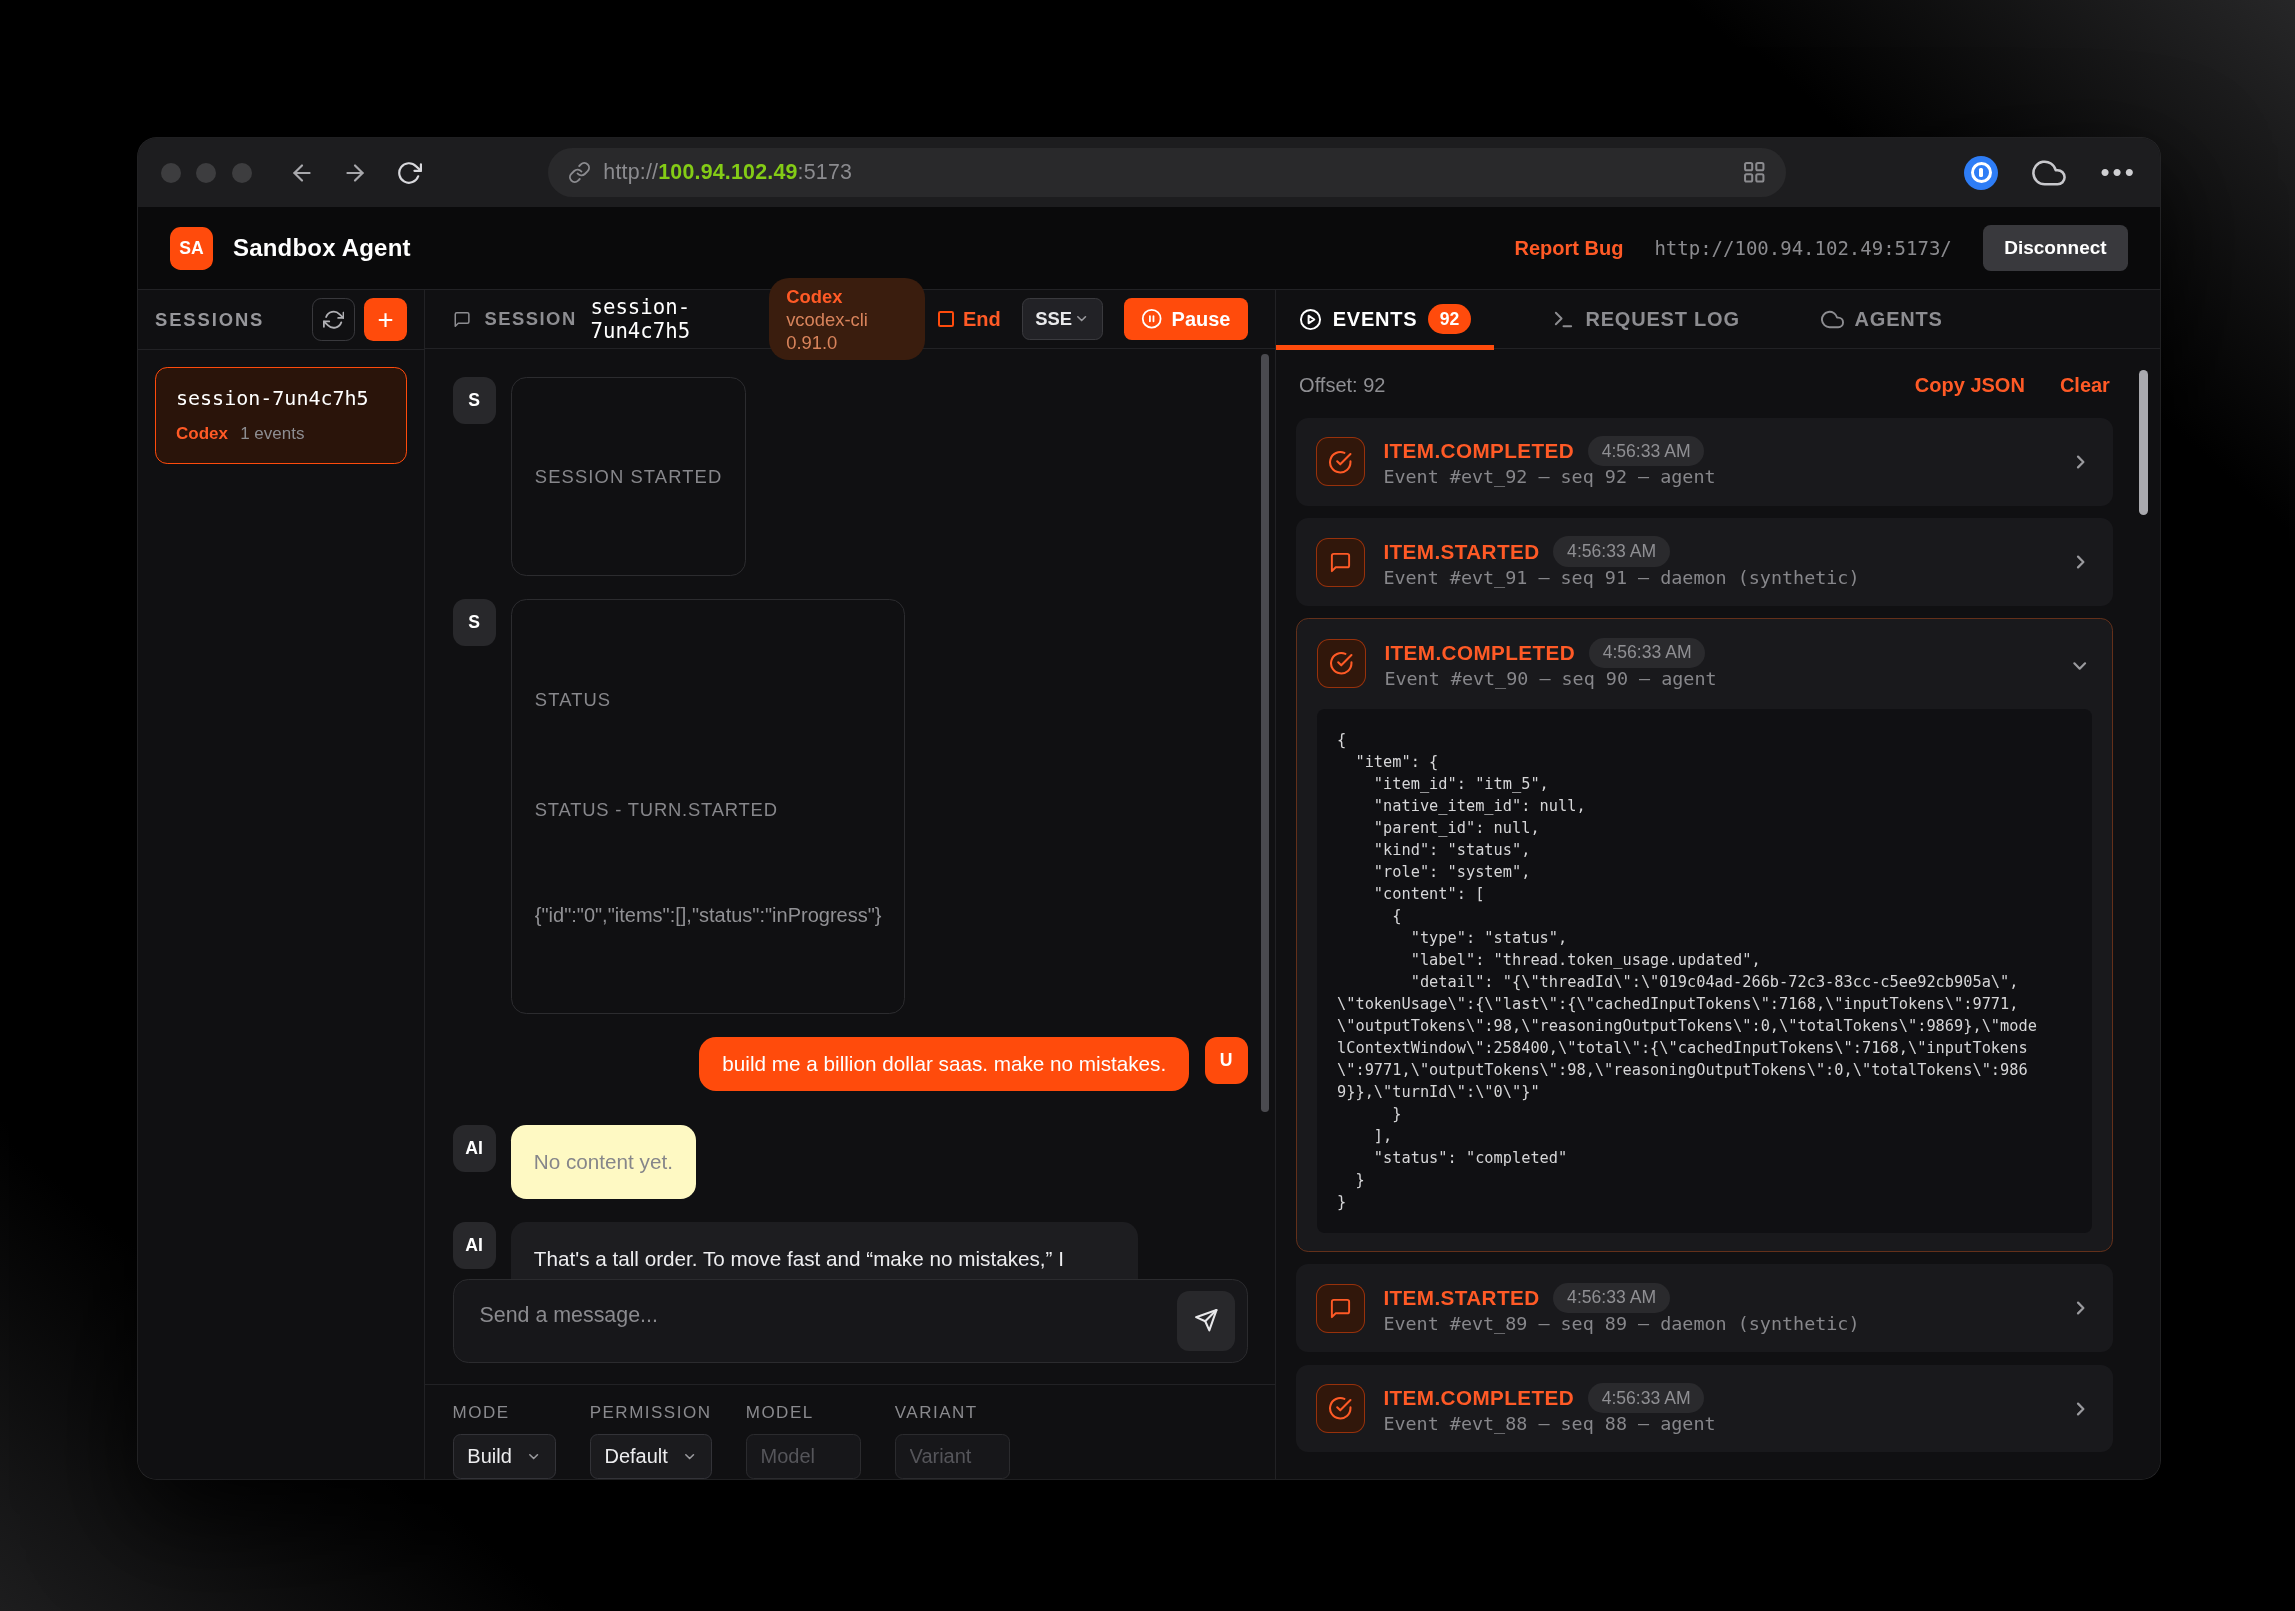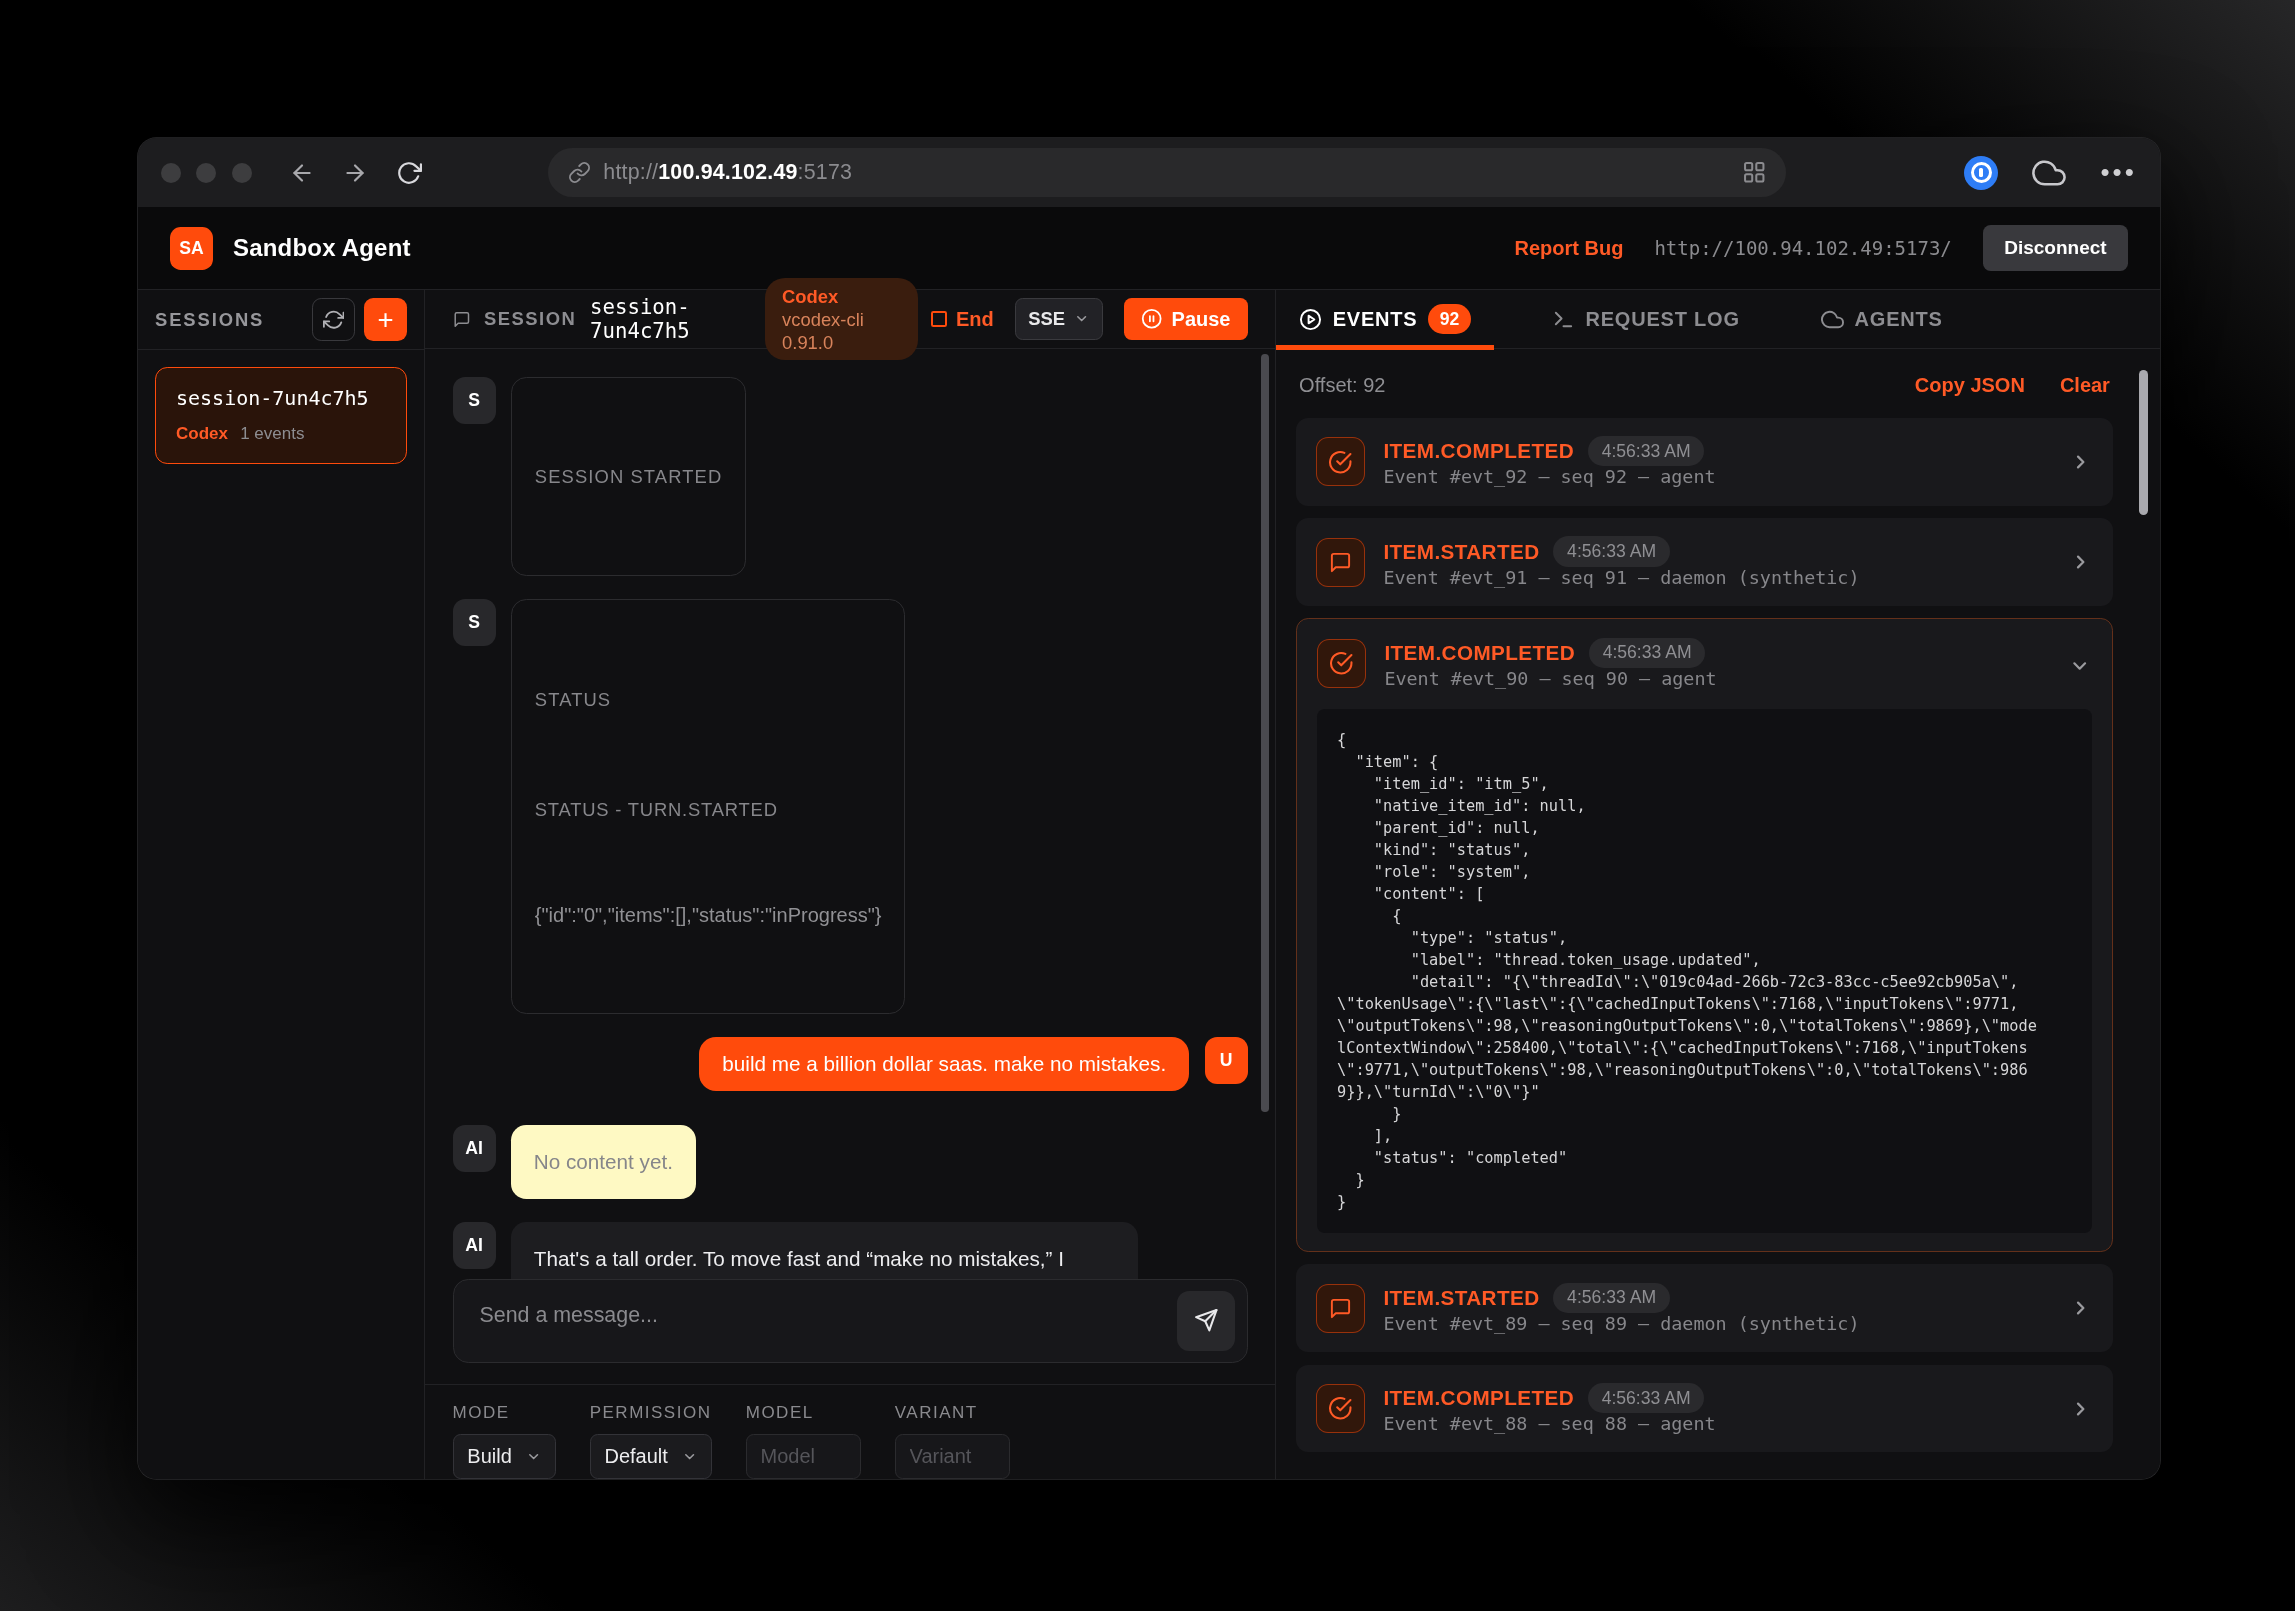--- a/index.html
+++ b/index.html
@@ -20,21 +20,21 @@
     box-shadow:0 0 0 0.8px #2a2a2c, 0 38px 107px rgba(0,0,0,.85); }
 
   
   .chrome{ height:69px; background:var(--chrome); display:flex; align-items:center; padding:0 23px; }
   .lights{ display:flex; gap:15.3px; margin-right:37px; }
   .light{ width:20px; height:20px; border-radius:50%; background:#3d3d3f; }
   .navbtn{ background:none; border:none; margin-right:27.5px; display:flex; align-items:center; cursor:pointer;}
   .urlpill{ height:49px; flex:0 0 1238px; margin-left:99px; background:#29292b; border-radius:24.5px;
     display:flex; align-items:center; padding:0 20px; }
   .urltext{ font-size:21.4px; margin-left:12.2px; color:#8b8b8f; letter-spacing:0.2px; flex:1; }
-  .urltext .host{ color:#ffffff; font-weight:600;margin-top:24px; }
+  .urltext .host{ color:#84cc16; font-weight:600;margin-top:24px; }
   .chrome-right{ margin-left:auto; display:flex; align-items:center; gap:34px; }
   .onep{ width:34px; height:34px; border-radius:50%; background:#2e7df6; display:flex; align-items:center; justify-content:center; }
   .onep .ring{ width:21.4px; height:21.4px; border:3.1px solid #fff; border-radius:50%; display:flex; align-items:center; justify-content:center;}
   .onep .slot{ width:3.8px; height:9.2px; background:#fff; border-radius:1.5px;}
   .dots{ color:#cfcfd2; font-size:26px; letter-spacing:3.1px; }
 
   
   .apphead{ height:83px; background:#0a0a0b; border-bottom:1.5px solid var(--line);
     display:flex; align-items:center; padding:0 32px; }
   .logo{ width:43px; height:43px; border-radius:10.7px; background:var(--accent); color:#fff;
@@ -69,21 +69,21 @@
   .ch-label{ color:#8d8d91; font-weight:600; font-size:18.4px; letter-spacing:1.5px;}
   .ch-name{ font-family:var(--mono); font-size:20.7px; color:#fff; }
   .agent-badge{ margin-left:7.7px; width:188px; background:#3a1d0e; border-radius:20px; padding:6.1px 17px;
     font-size:18.4px; line-height:23px;}
   .agent-badge .b1{ color:var(--accent-txt); font-weight:700;}
   .agent-badge .b2{ color:#d8835b; }
   .ch-right{ margin-left:auto; display:flex; align-items:center; gap:21.4px;}
   .endbtn{ display:flex; align-items:center; gap:9.2px; background:none; border:none; cursor:pointer;}
   .end-square{ width:15.3px; height:15.3px; border:2.3px solid var(--accent); border-radius:2.3px;}
   .end-label{ color:var(--accent-txt); font-weight:700; font-size:20px;}
-  .ssesel{ display:flex; align-items:center; gap:9px; background:#222226; border:1.5px solid #3a3a3e;
+  .ssesel{ display:flex; align-items:center; gap:2px; background:#222226; border:1.5px solid #3a3a3e;
     border-radius:7.7px; padding:9.2px 12.2px; cursor:pointer;}
   .ssesel span{ color:#e9e9eb; font-size:18.4px; font-weight:600;}
   .pausebtn{ display:flex; align-items:center; gap:9.2px; background:var(--accent); border:none;
     border-radius:7.7px; padding:9.2px 17px; cursor:pointer;}
   .pausebtn span{ color:#fff; font-weight:600; font-size:20px;}
 
   .messages{ flex:1; overflow:hidden; position:relative; padding:27.5px 27.5px 0;}
   .vthumb{ position:absolute; right:6.1px; top:4.6px; width:7.7px; height:758px; background:#4a4a4f; border-radius:3.8px; cursor:pointer;}
   .mrow{ display:flex; gap:15.3px; margin-bottom:23px; }
   .mrow.user{ justify-content:flex-end; }

